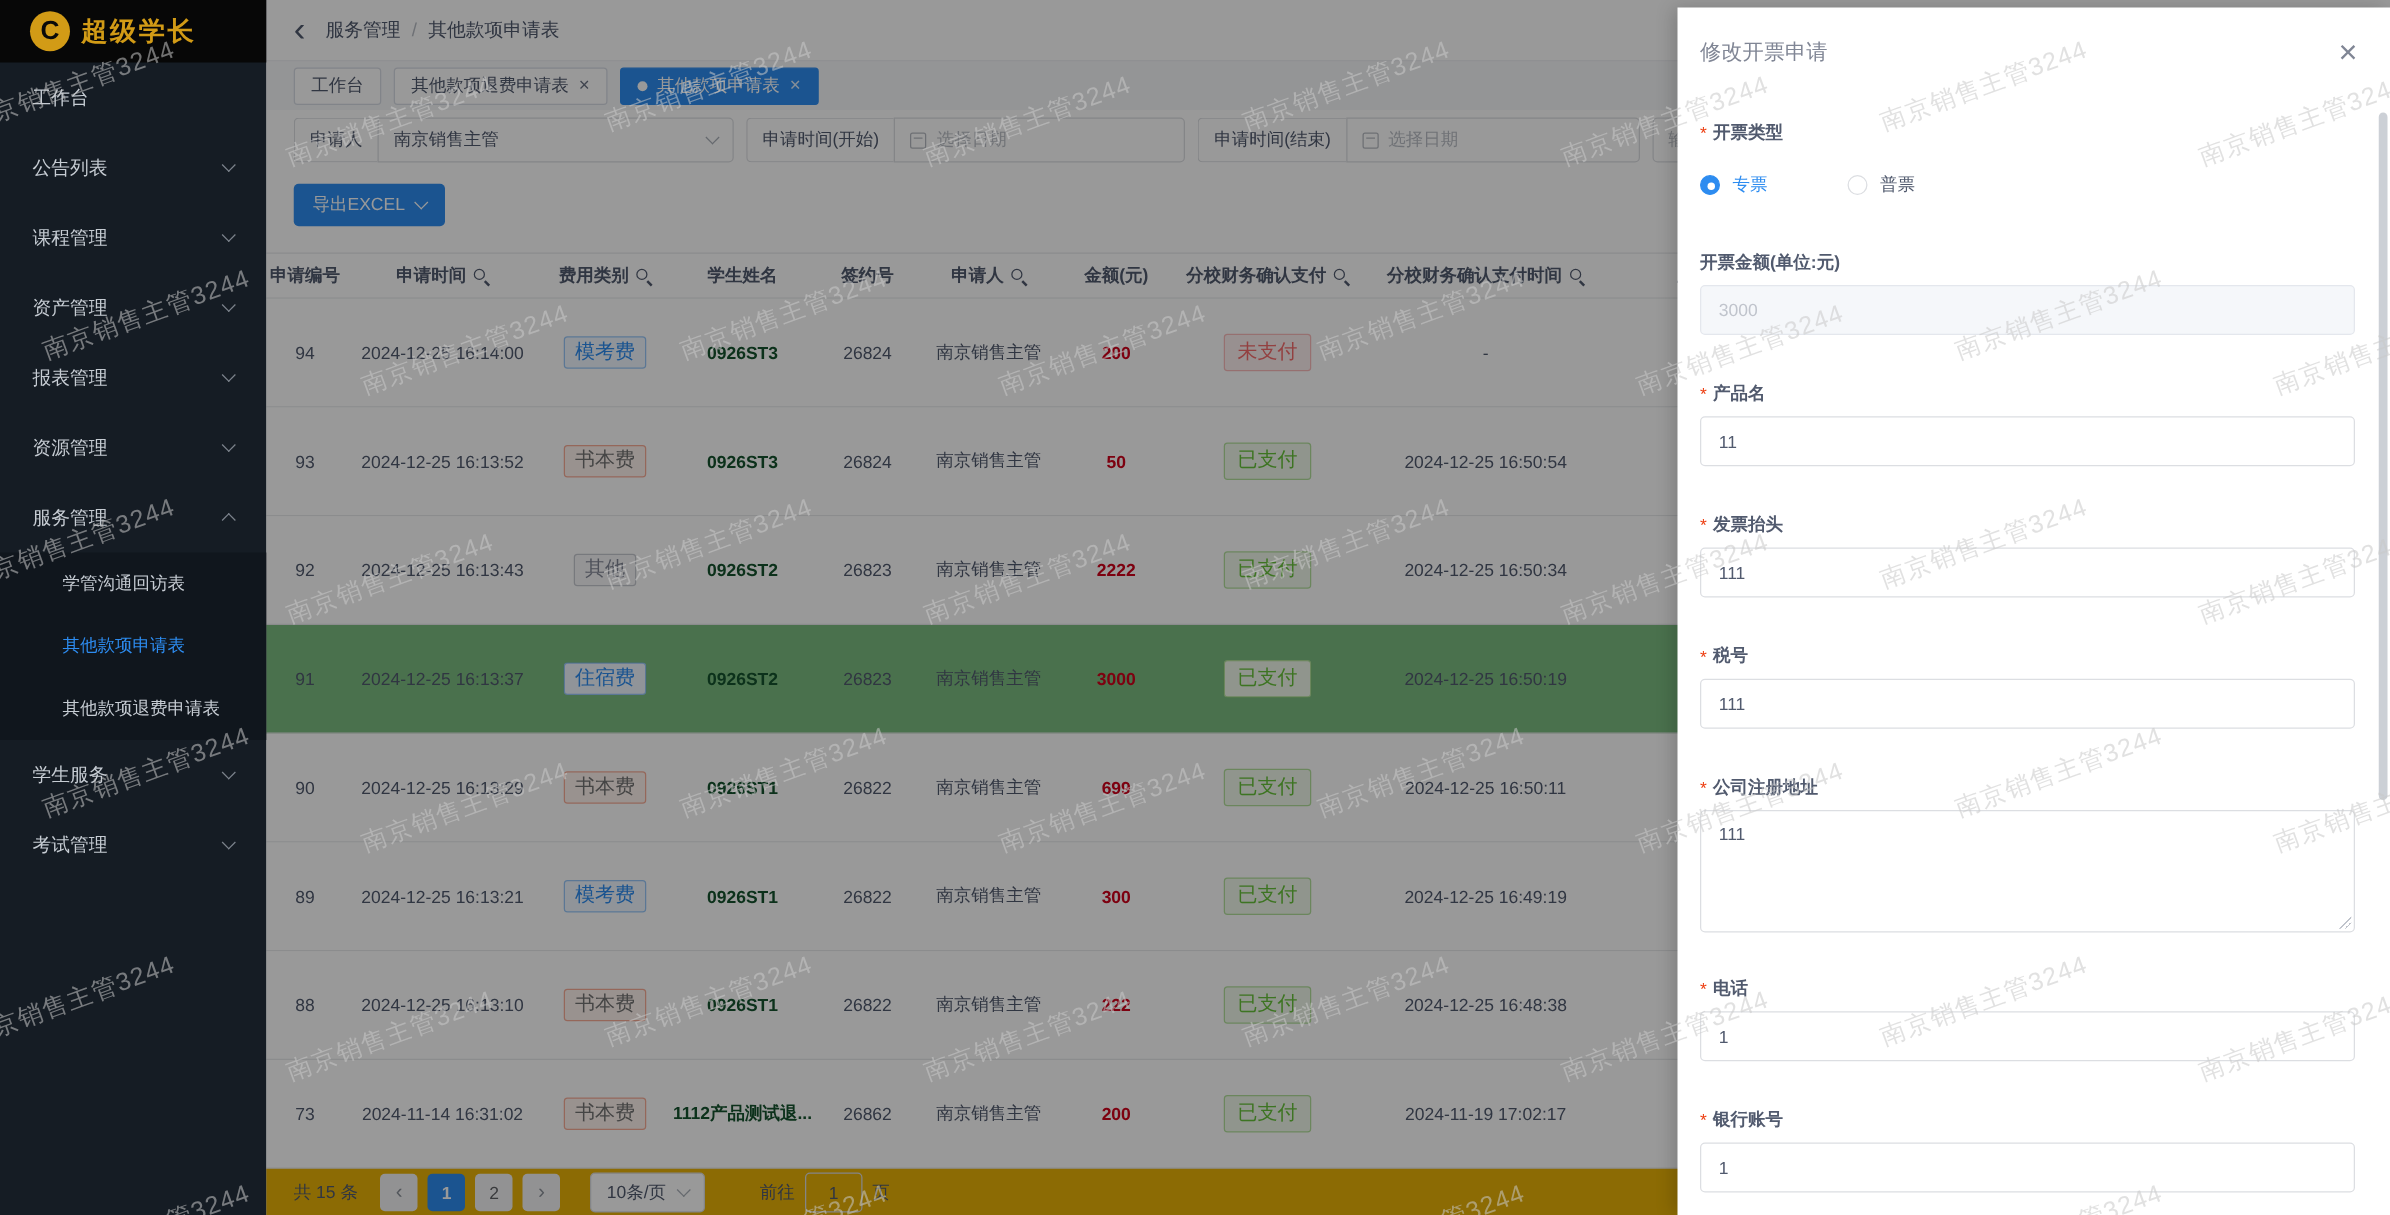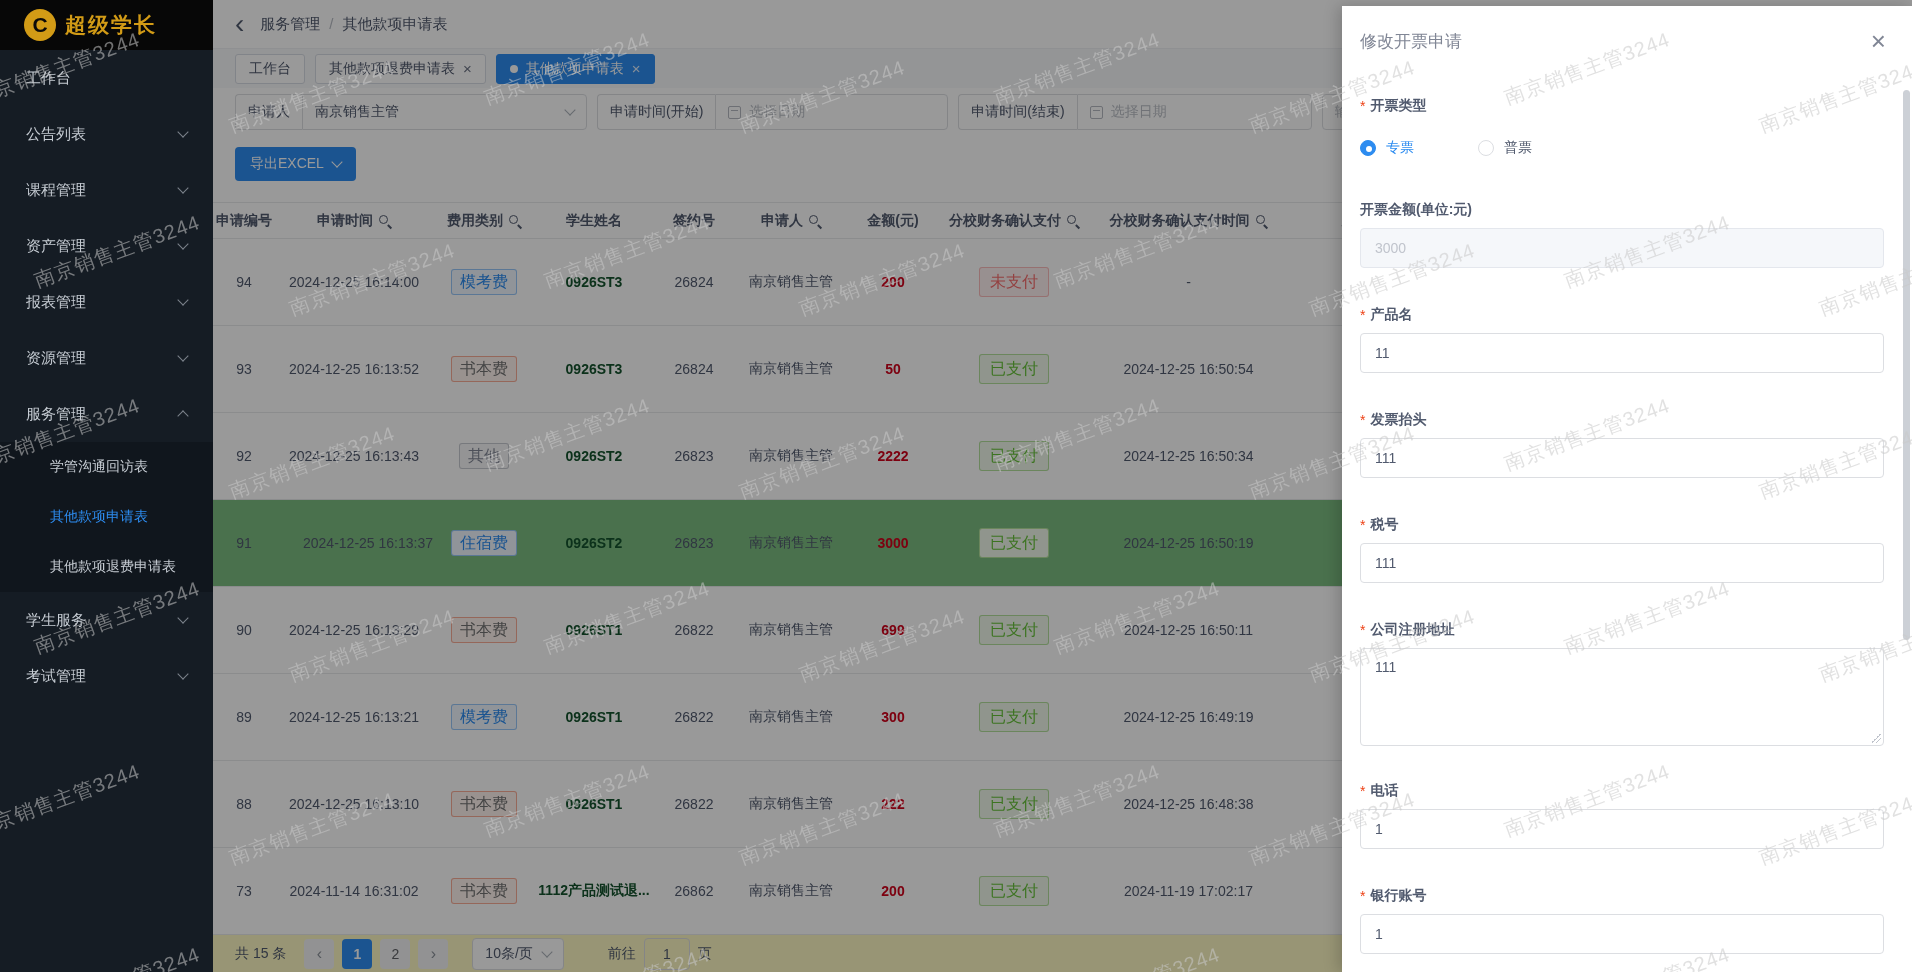--- a/index.html
+++ b/index.html
@@ -62,21 +62,21 @@
   .student { font-weight:bold; color:#14532d; }
   .amount { font-weight:bold; color:#d0021b; }
   .tag { border-radius:3px; padding:4px 8px; font-size:16px; line-height:1; border:1px solid; white-space:nowrap; }
   .tag.blue  { color:#2d8cf0; border-color:rgba(45,140,240,.45); background:#f0f7ff; }
   .tag.red   { color:#737373; border-color:rgba(237,64,20,.4);  background:#fff3ee; }
   .tag.gray  { color:#808695; border-color:rgba(128,134,149,.4); background:#f7f7f8; }
   .tag.green { color:#67c23a; border-color:rgba(103,194,58,.45); background:#f0f9eb; padding:6px 10px; }
   .tag.pink  { color:#f56c6c; border-color:rgba(245,108,108,.4); background:#fef0f0; padding:6px 10px; }
 
   
-  .pagination { height:37px; display:flex; align-items:center; gap:8px; padding-left:22px; font-size:14px; color:#515a6e; background:#fef9c3; }
+  .pagination { height:37px; display:flex; align-items:center; gap:8px; padding-left:22px; font-size:14px; color:#515a6e; background:#eab308; }
   .ptotal { margin-right:10px; }
   .pbtn { min-width:30px; height:30px; border-radius:4px; background:#f4f4f5; display:flex; align-items:center; justify-content:center; color:#606266; cursor:pointer; font-size:14px; padding:0 4px; }
   .pbtn.arrow { color:#8a9099; font-size:16px; }
   .pbtn.active { background:#2d8cf0; color:#fff; font-weight:bold; }
   .psize { height:32px; border:1px solid #dcdee2; border-radius:4px; padding:0 12px; display:flex; align-items:center; gap:10px; background:#fff; margin-left:16px; cursor:pointer; }
   .goto { display:flex; align-items:center; gap:8px; margin-left:36px; }
   .goto-input { width:46px; height:32px; border:1px solid #dcdee2; border-radius:4px; display:flex; align-items:center; justify-content:center; color:#515a6e; }
 
   
   .mask { position:absolute; left:213px; top:0; right:0; bottom:0; background:rgba(0,0,0,0.40); z-index:10; }
@@ -357,21 +357,21 @@
               <span>2024-12-25 16:50:34</span>
             </div>
             <div class="td" style="width: 150px;">
               <span></span>
             </div>
           </div>
           <div class="trow hl">
             <div class="td" style="width: 62px;">
               <span>91</span>
             </div>
-            <div class="td" style="width: 158px; justify-content: flex-end;">
+            <div class="td" style="width: 158px;">
               <span>2024-12-25 16:13:37</span>
             </div>
             <div class="td" style="width: 102px;">
               <span class="tag blue">住宿费</span>
             </div>
             <div class="td" style="width: 118px;">
               <span class="student">0926ST2</span>
             </div>
             <div class="td" style="width: 82px;">
               <span>26823</span>

